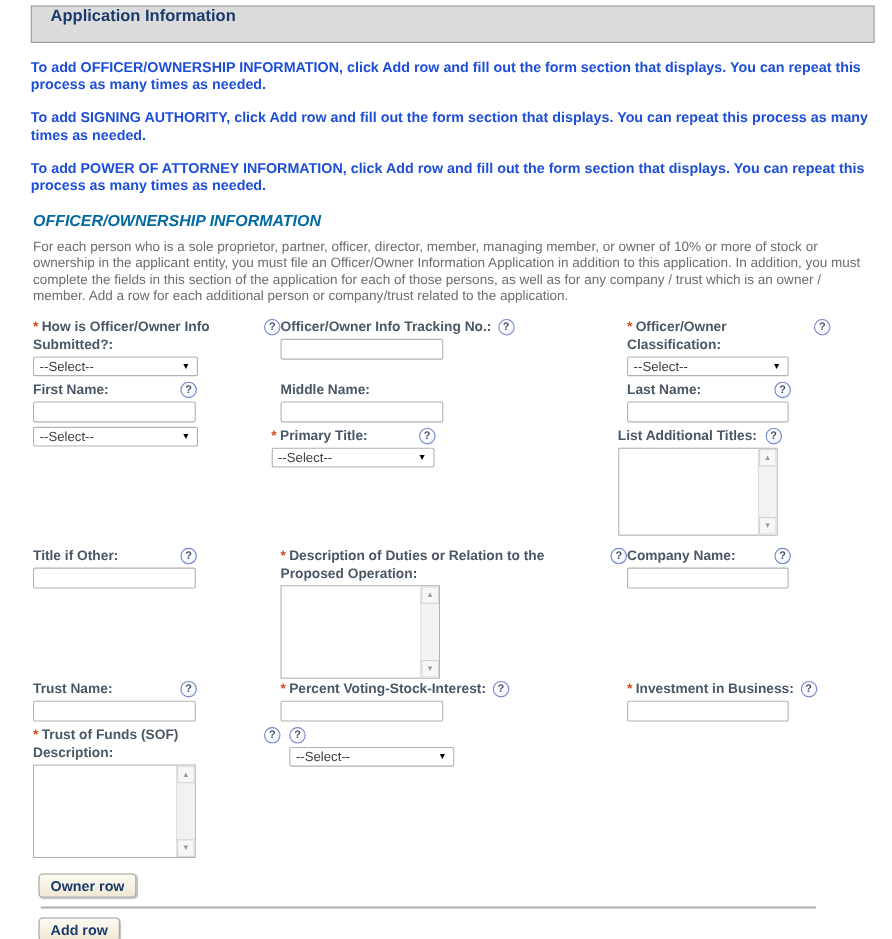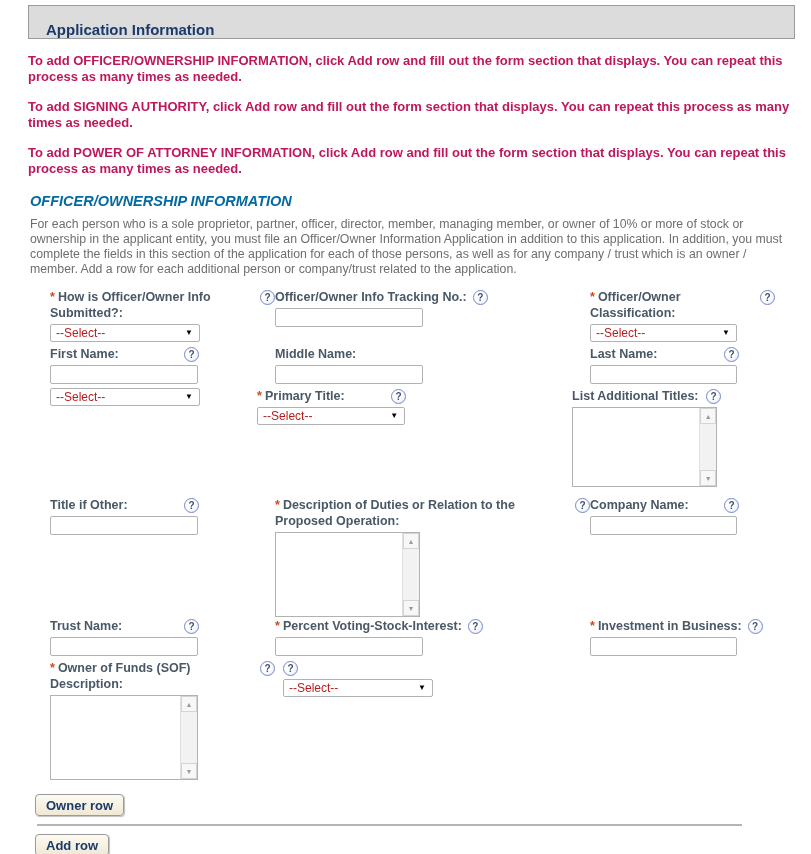--- a/index.html
+++ b/index.html
@@ -6,45 +6,45 @@
   html,body { margin:0; padding:0; }
   body {
     width:811px; height:854px; overflow:hidden; background:#ffffff;
     font-family:"Liberation Sans", sans-serif;
   }
   .page { padding:5px 14px 0 28px; }
 
   
   .header-box {
     width:767px; height:34px; background:#dcdcdc; border:1px solid #9b9b9b;
-    display:flex; align-items:flex-end; padding-left:17px;
+    display:flex; align-items:flex-start; padding-left:17px;
   }
   .header-title { color:#1b3a6b; font-weight:bold; font-size:15px; }
 
   
   .instr {
-    width:762px; margin:14px 0; color:#be185d; font-weight:bold;
+    width:762px; margin:14px 0; color:#1d4ed8; font-weight:bold;
     font-size:13px; line-height:16px;
   }
 
   
   .sec-heading {
     margin:16px 0 0 2px; color:#0369a1; font-weight:bold; font-style:italic;
     font-size:14.5px;
   }
   .sec-desc {
     width:757px; margin:8px 0 12px 2px; color:#6e6e6e; font-size:12.3px;
     line-height:15px;
   }
 
   
   .form { margin-left:2px; }
   .frow { display:flex; align-items:flex-start; }
   .cell { display:flex; flex-direction:column; }
-  .c1 { width:233px;margin-left:20px; }
+  .c1 { width:233px; }
   .c2 { width:325px; }
   .c3 { width:253px; }
   .mb4  { margin-bottom:4px; }
   .mb10 { margin-bottom:10px; }
   .mb1  { margin-bottom:1px; }
   .mb14 { margin-bottom:14px; }
 
   .label-row { display:flex; align-items:flex-start; gap:6px; margin-bottom:3px; }
   .c1 .label-row { width:225px; }
   .c2 .label-row { width:315px; }
@@ -66,21 +66,21 @@
   .ti {
     height:19px; border:1px solid #b2b2b2; border-radius:2px; background:#fff;
     font-family:"Liberation Sans", sans-serif; font-size:12px; padding:0 4px;
     outline:none;
   }
   .sel {
     height:18px; border:1px solid #b2b2b2; border-radius:2px; background:#fff;
     display:flex; align-items:center; justify-content:space-between;
     padding:0 6px 0 5px; cursor:default;
   }
-  .sel-val { font-size:12px; color:#b91c1c; }
+  .sel-val { font-size:12px; color:#404040; }
   .sel-arrow { font-size:8px; color:#000; line-height:1; }
   .ta {
     border:1px solid #b2b2b2; background:#fff; display:flex; overflow:hidden;
   }
   .ta-pane { flex:1; }
   .ta-sbar {
     width:17px; background:#f2f2f2; border-left:1px solid #e0e0e0;
     display:flex; flex-direction:column; justify-content:space-between; align-items:stretch;
   }
   .sb-btn {
@@ -255,21 +255,21 @@
           <span class="lbl"><span class="req">*</span><span>Investment in Business:</span></span>
           <span class="help">?</span>
         </div>
         <input type="text" class="ti w147" style="">
       </div>
     </div>
 
     <div class="frow mb14">
       <div class="cell c1">
         <div class="label-row">
-          <span class="lbl"><span class="req">*</span><span>Owner of Funds (SOF) Description:</span></span>
+          <span class="lbl"><span class="req">*</span><span>Trust of Funds (SOF) Description:</span></span>
           <span class="help">?</span>
         </div>
         <div class="ta w148 h85">
           <div class="ta-pane"></div>
           <div class="ta-sbar">
             <span class="sb-btn">▲</span>
             <span class="sb-btn">▼</span>
           </div>
         </div>
       </div>

